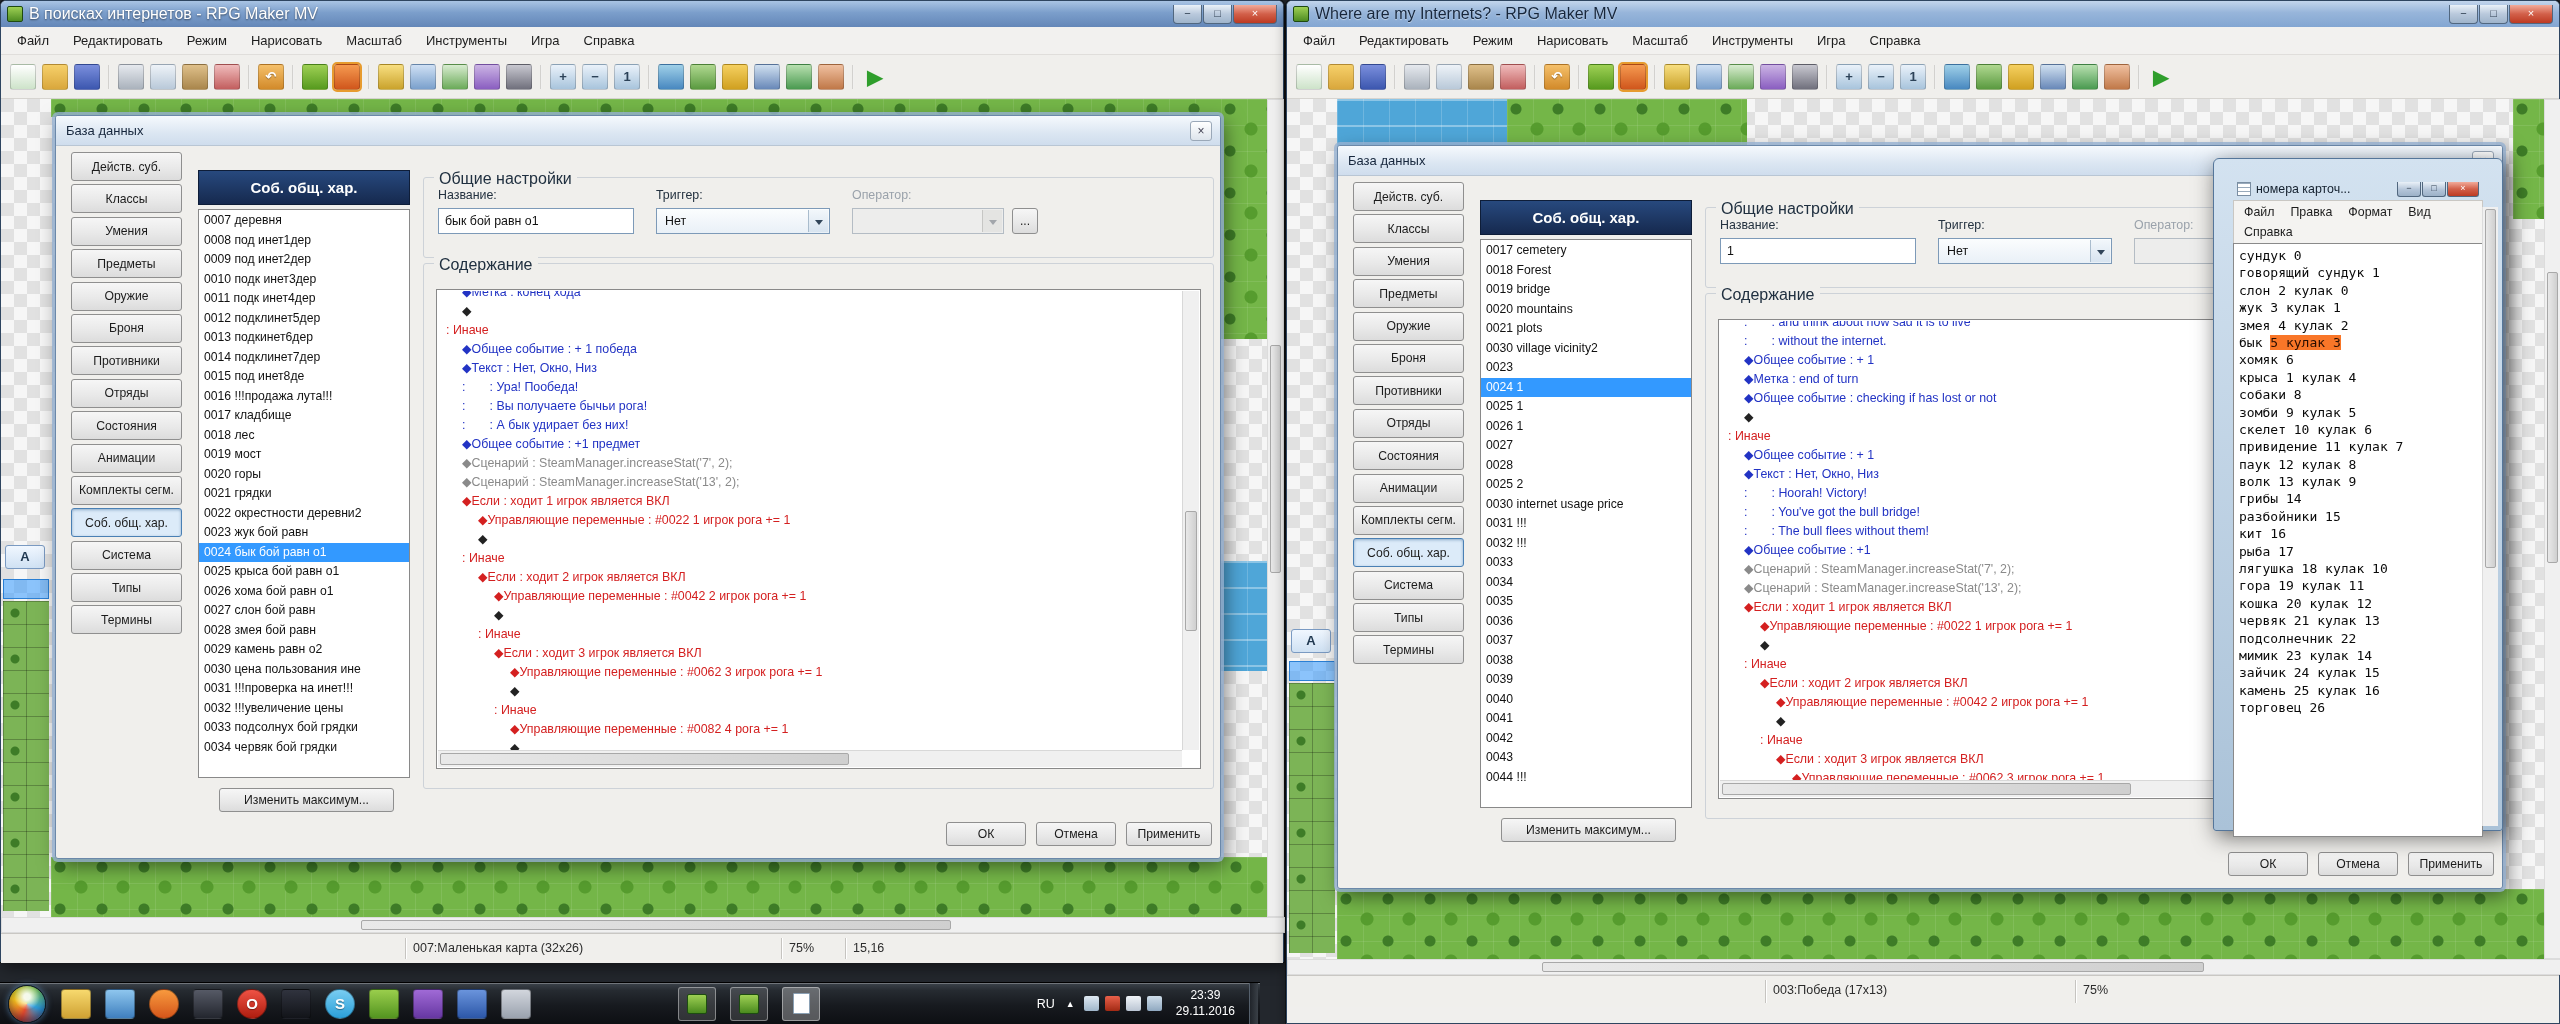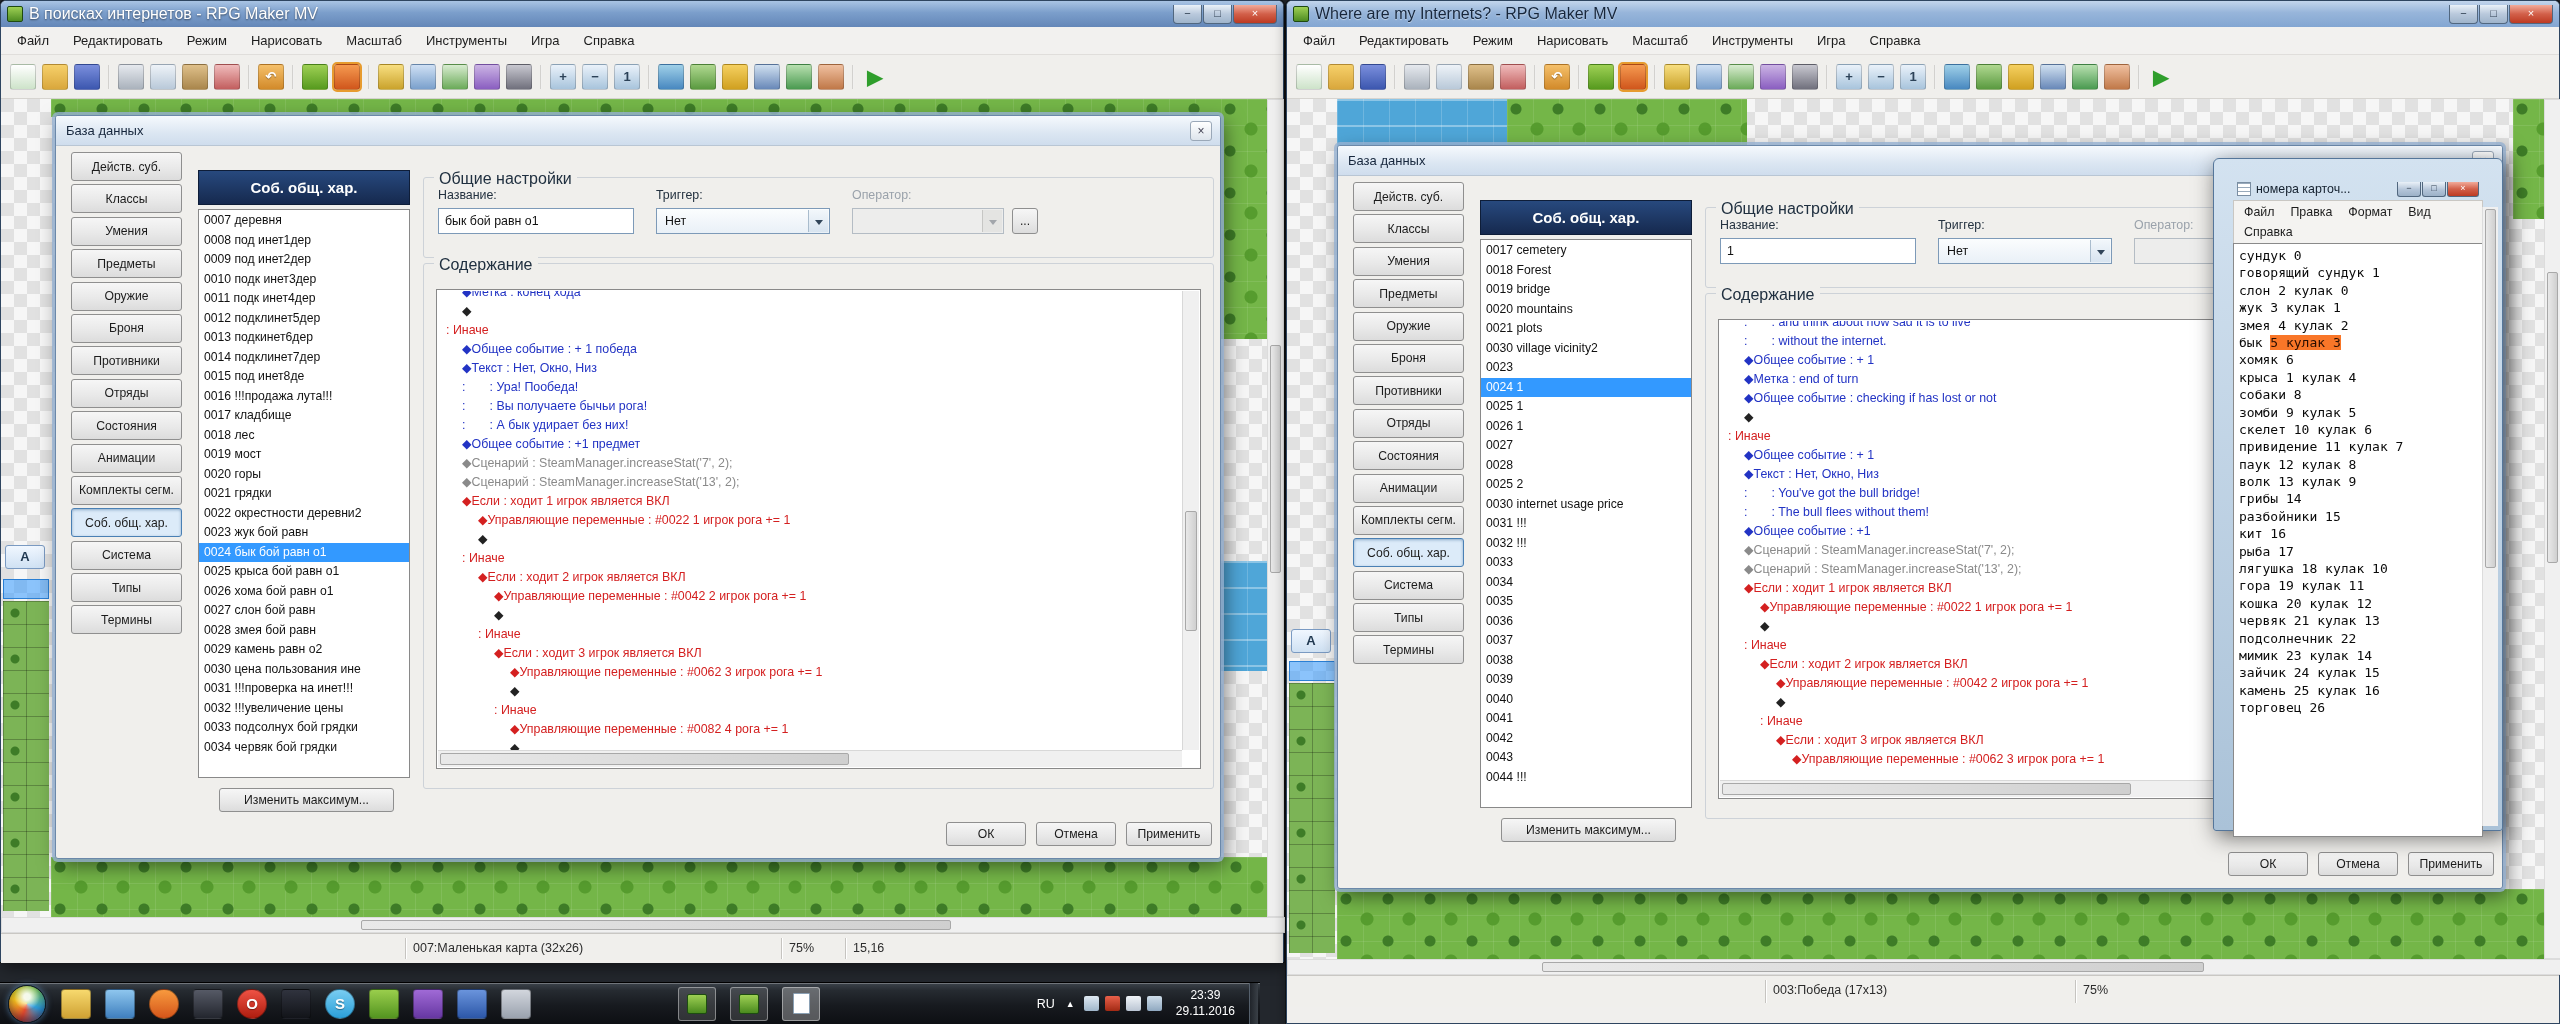--- a/index.html
+++ b/index.html
@@ -666,20 +666,21 @@
 
           <div class="ev c-b" style="--ind: 1;">:       : and think about how sad it is to live</div>
               <div class="ev c-b" style="--ind: 1;">:       : without the internet.</div>
               <div class="ev c-b" style="--ind: 1;">◆Общее событие : + 1</div>
               <div class="ev c-b" style="--ind: 1;">◆Метка : end of turn</div>
               <div class="ev c-b" style="--ind: 1;">◆Общее событие : checking if has lost or not</div>
               <div class="ev c-k" style="--ind: 1;">◆</div>
               <div class="ev c-r" style="--ind: 0;">: Иначе</div>
               <div class="ev c-b" style="--ind: 1;">◆Общее событие : + 1</div>
               <div class="ev c-b" style="--ind: 1;">◆Текст : Нет, Окно, Низ</div>
+              <div class="ev c-b" style="--ind: 1;">:       : Hoorah! Victory!</div>
               <div class="ev c-b" style="--ind: 1;">:       : You've got the bull bridge!</div>
               <div class="ev c-b" style="--ind: 1;">:       : The bull flees without them!</div>
               <div class="ev c-b" style="--ind: 1;">◆Общее событие : +1</div>
               <div class="ev c-g" style="--ind: 1;">◆Сценарий : SteamManager.increaseStat('7', 2);</div>
               <div class="ev c-g" style="--ind: 1;">◆Сценарий : SteamManager.increaseStat('13', 2);</div>
               <div class="ev c-r" style="--ind: 1;">◆Если : ходит 1 игрок является ВКЛ</div>
               <div class="ev c-r" style="--ind: 2;">◆Управляющие переменные : #0022 1 игрок рога += 1</div>
               <div class="ev c-k" style="--ind: 2;">◆</div>
               <div class="ev c-r" style="--ind: 1;">: Иначе</div>
               <div class="ev c-r" style="--ind: 2;">◆Если : ходит 2 игрок является ВКЛ</div>

